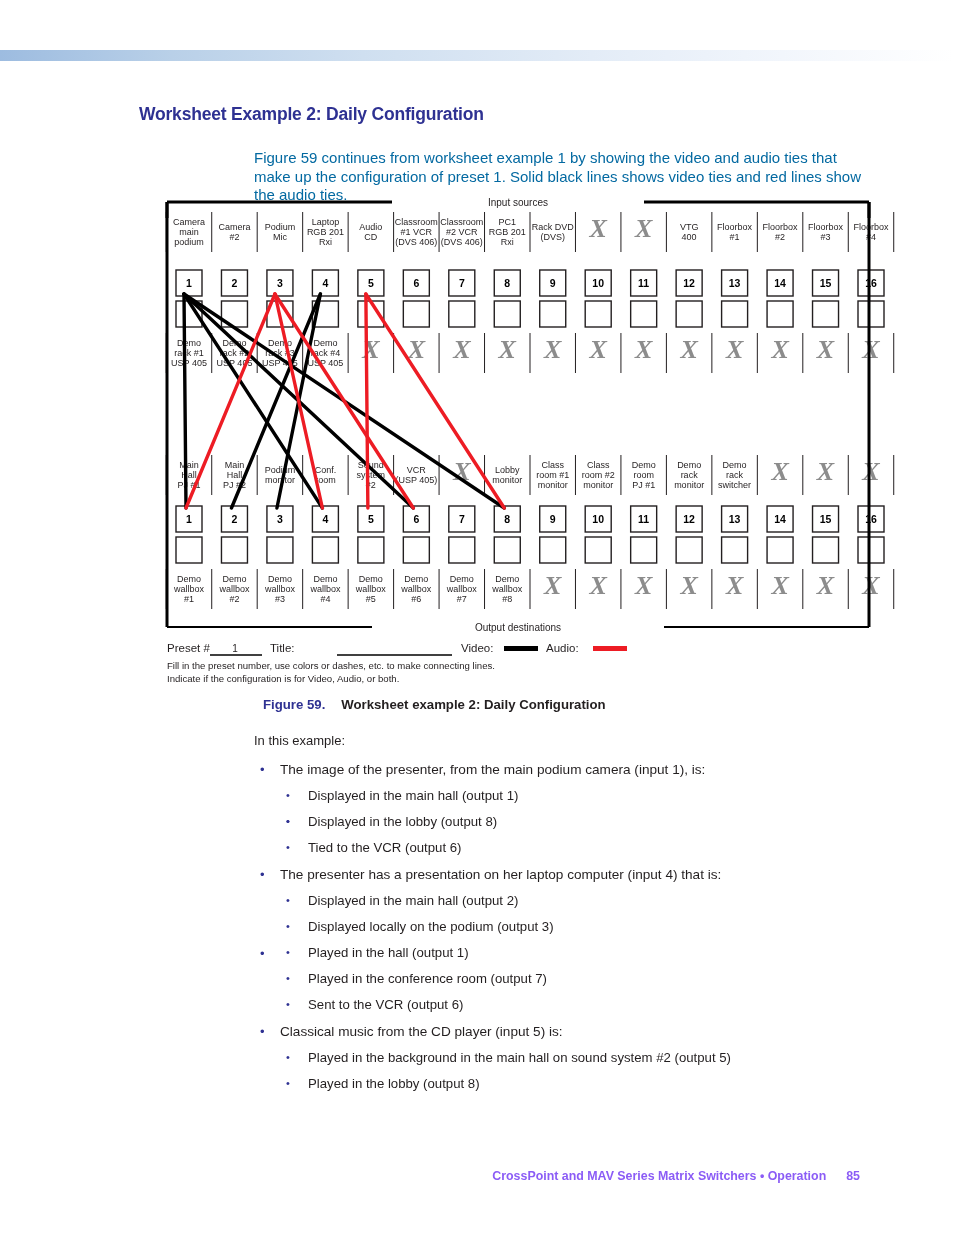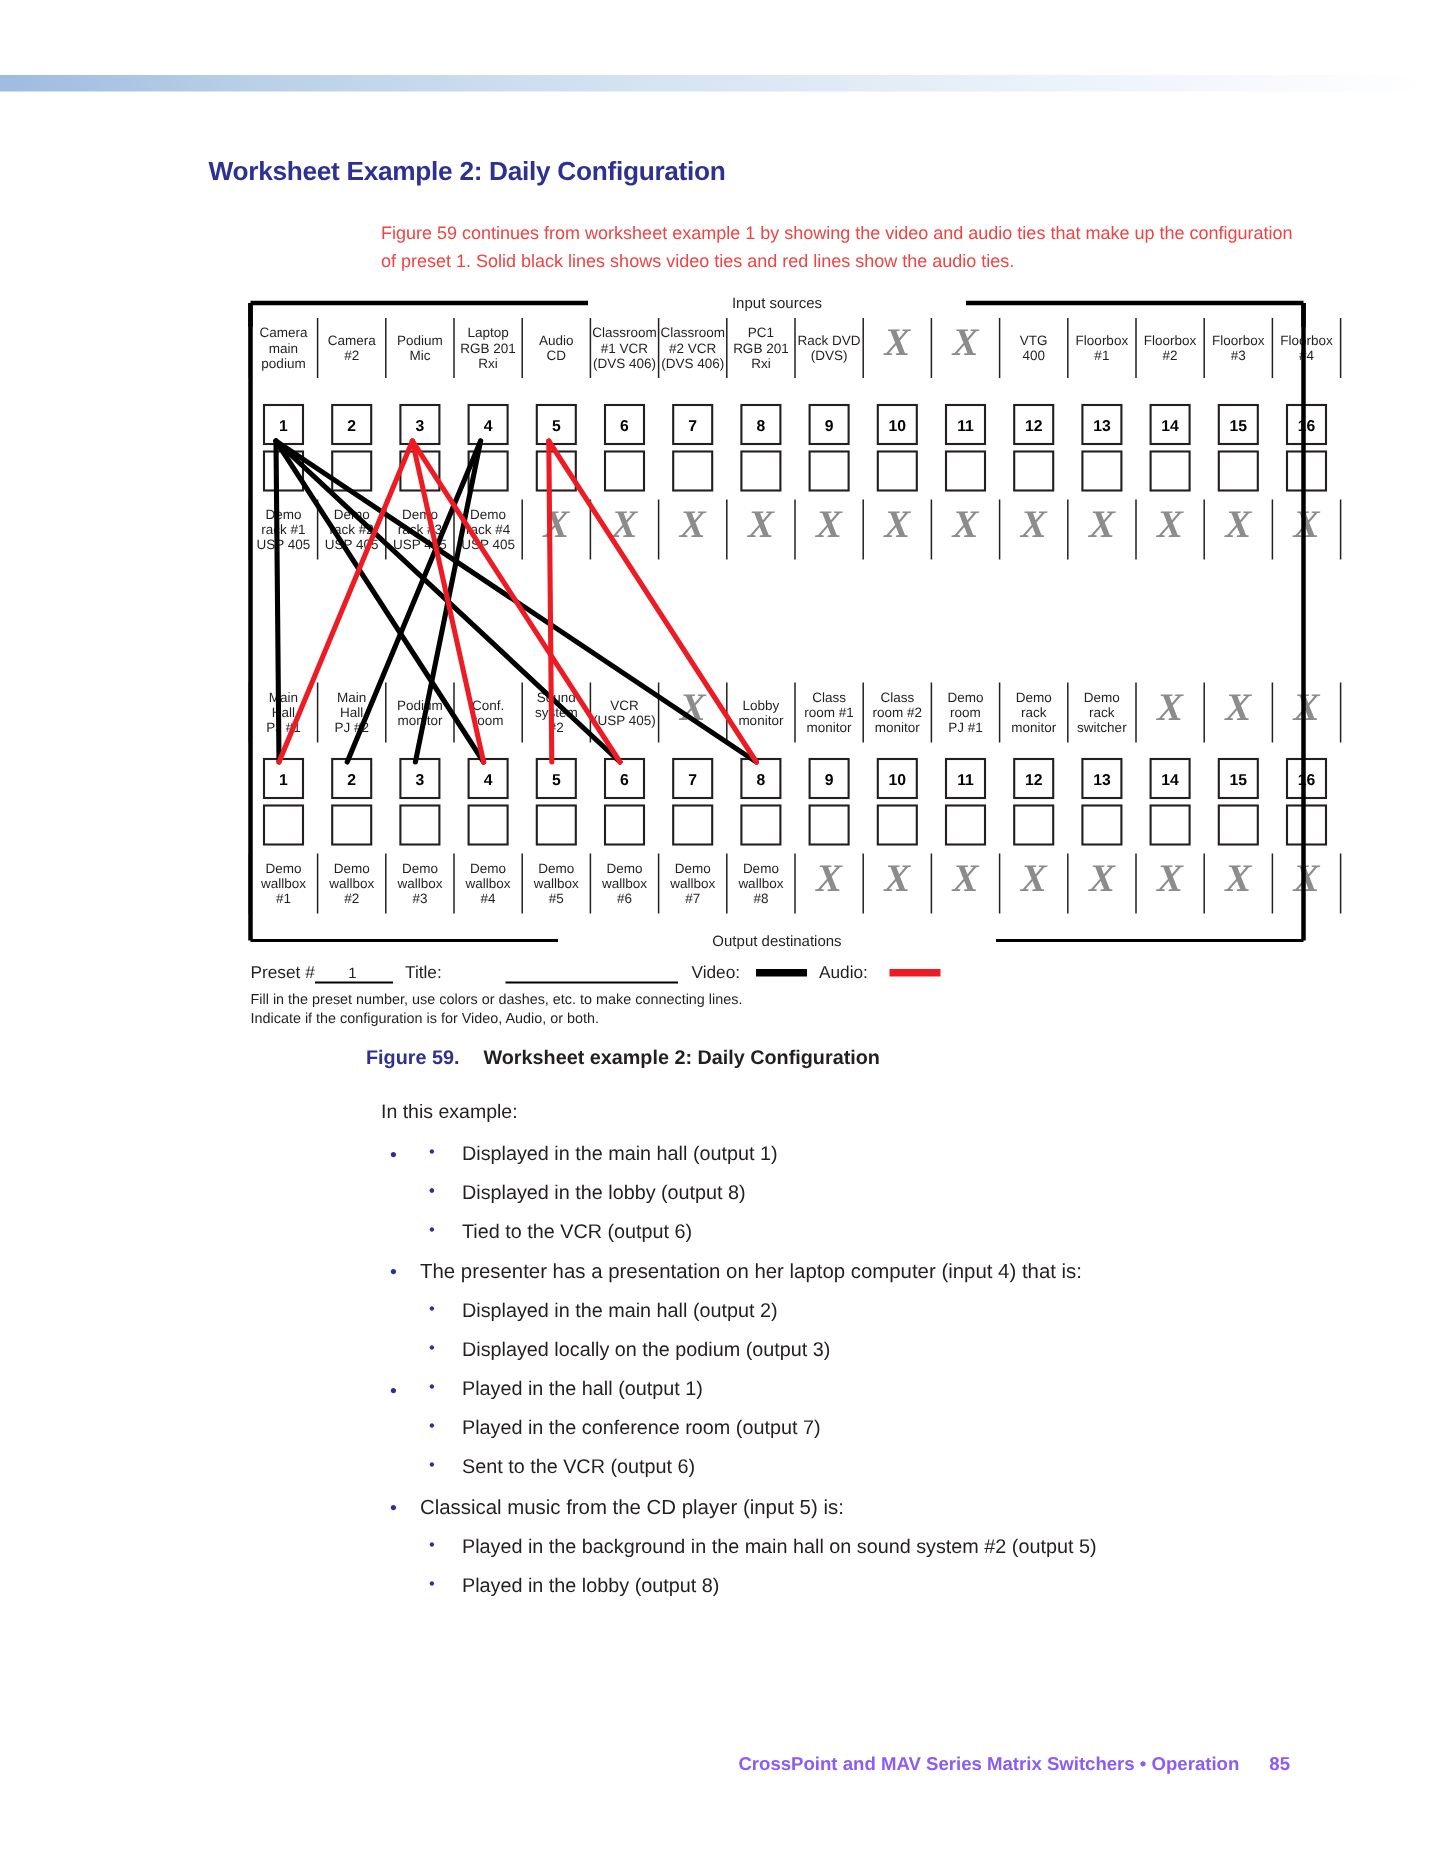--- a/index.html
+++ b/index.html
@@ -14,30 +14,30 @@
   .topbar {
     position:absolute; left:0; top:50px; width:954px; height:11px;
     background: linear-gradient(to right, #9dbce0 0%, #b9d0e8 18%, #cfdff0 38%, #e3ecf7 62%, #f2f6fc 82%, #ffffff 100%);
   }
   h1.section-title {
     position:absolute; left:139px; top:104px; margin:0;
     font-size:17.5px; font-weight:bold; color:#2e3192; letter-spacing:-0.2px;
   }
   .intro {
     position:absolute; left:254px; top:134px; width:620px;
-    font-size:12px; line-height:18.6px; color:#ef4444;
+    font-size:15px; line-height:18.6px; color:#0369a1;
   }
 
   
   #worksheet { position:absolute; left:0px; top:190px; width:952px; height:500px; }
   #worksheet svg { display:block; }
 
   
   .figcaption {
-    position:absolute; left:244px; top:697px;
+    position:absolute; left:263px; top:697px;
     font-size:13.2px; font-weight:bold; color:#2e3192;
   }
   .figcaption .ftitle { color:#231f20; margin-left:16px; }
 
   .body-block { position:absolute; left:254px; top:731px; width:650px; }
   .lead { font-size:13px; line-height:19px; margin:0 0 10px 0; }
   ul.lvl1 { list-style:none; margin:0; padding:0; }
   ul.lvl1 > li { position:relative; padding-left:26px; margin-bottom:8px; font-size:13.6px; line-height:19px; }
   ul.lvl1 > li > .b1 { position:absolute; left:6px; top:0px; color:#2e3192; font-size:13px; }
   ul.lvl2 { list-style:none; margin:8px 0 0 0; padding:0; }
@@ -541,21 +541,21 @@
     </svg>
   </div>
 
 <div class="figcaption">
   <span>Figure 59.</span><span class="ftitle">Worksheet example 2: Daily Configuration</span>
 </div>
 
 <div class="body-block">
   <p class="lead">In this example:</p>
   <ul class="lvl1" id="bullet-root">
-      <li><span class="b1">•</span><ul class="lvl2">
+      <li><span class="b1">•</span><span>The image of the presenter, from the main podium camera (input 1), is:</span><ul class="lvl2">
           <li><span class="b2">•</span><span>Displayed in the main hall (output 1)</span></li>
           <li><span class="b2">•</span></li>
           <li><span class="b2">•</span><span>Displayed in the lobby (output 8)</span></li>
           <li><span class="b2">•</span><span>Tied to the VCR (output 6)</span></li>
         </ul></li>
       <li><span class="b1">•</span><span>The presenter has a presentation on her laptop computer (input 4) that is:</span><ul class="lvl2">
           <li><span class="b2">•</span><span>Displayed in the main hall (output 2)</span></li>
           <li><span class="b2">•</span><span>Displayed locally on the podium (output 3)</span></li>
         </ul></li>
       <li><span class="b1">•</span><ul class="lvl2">

